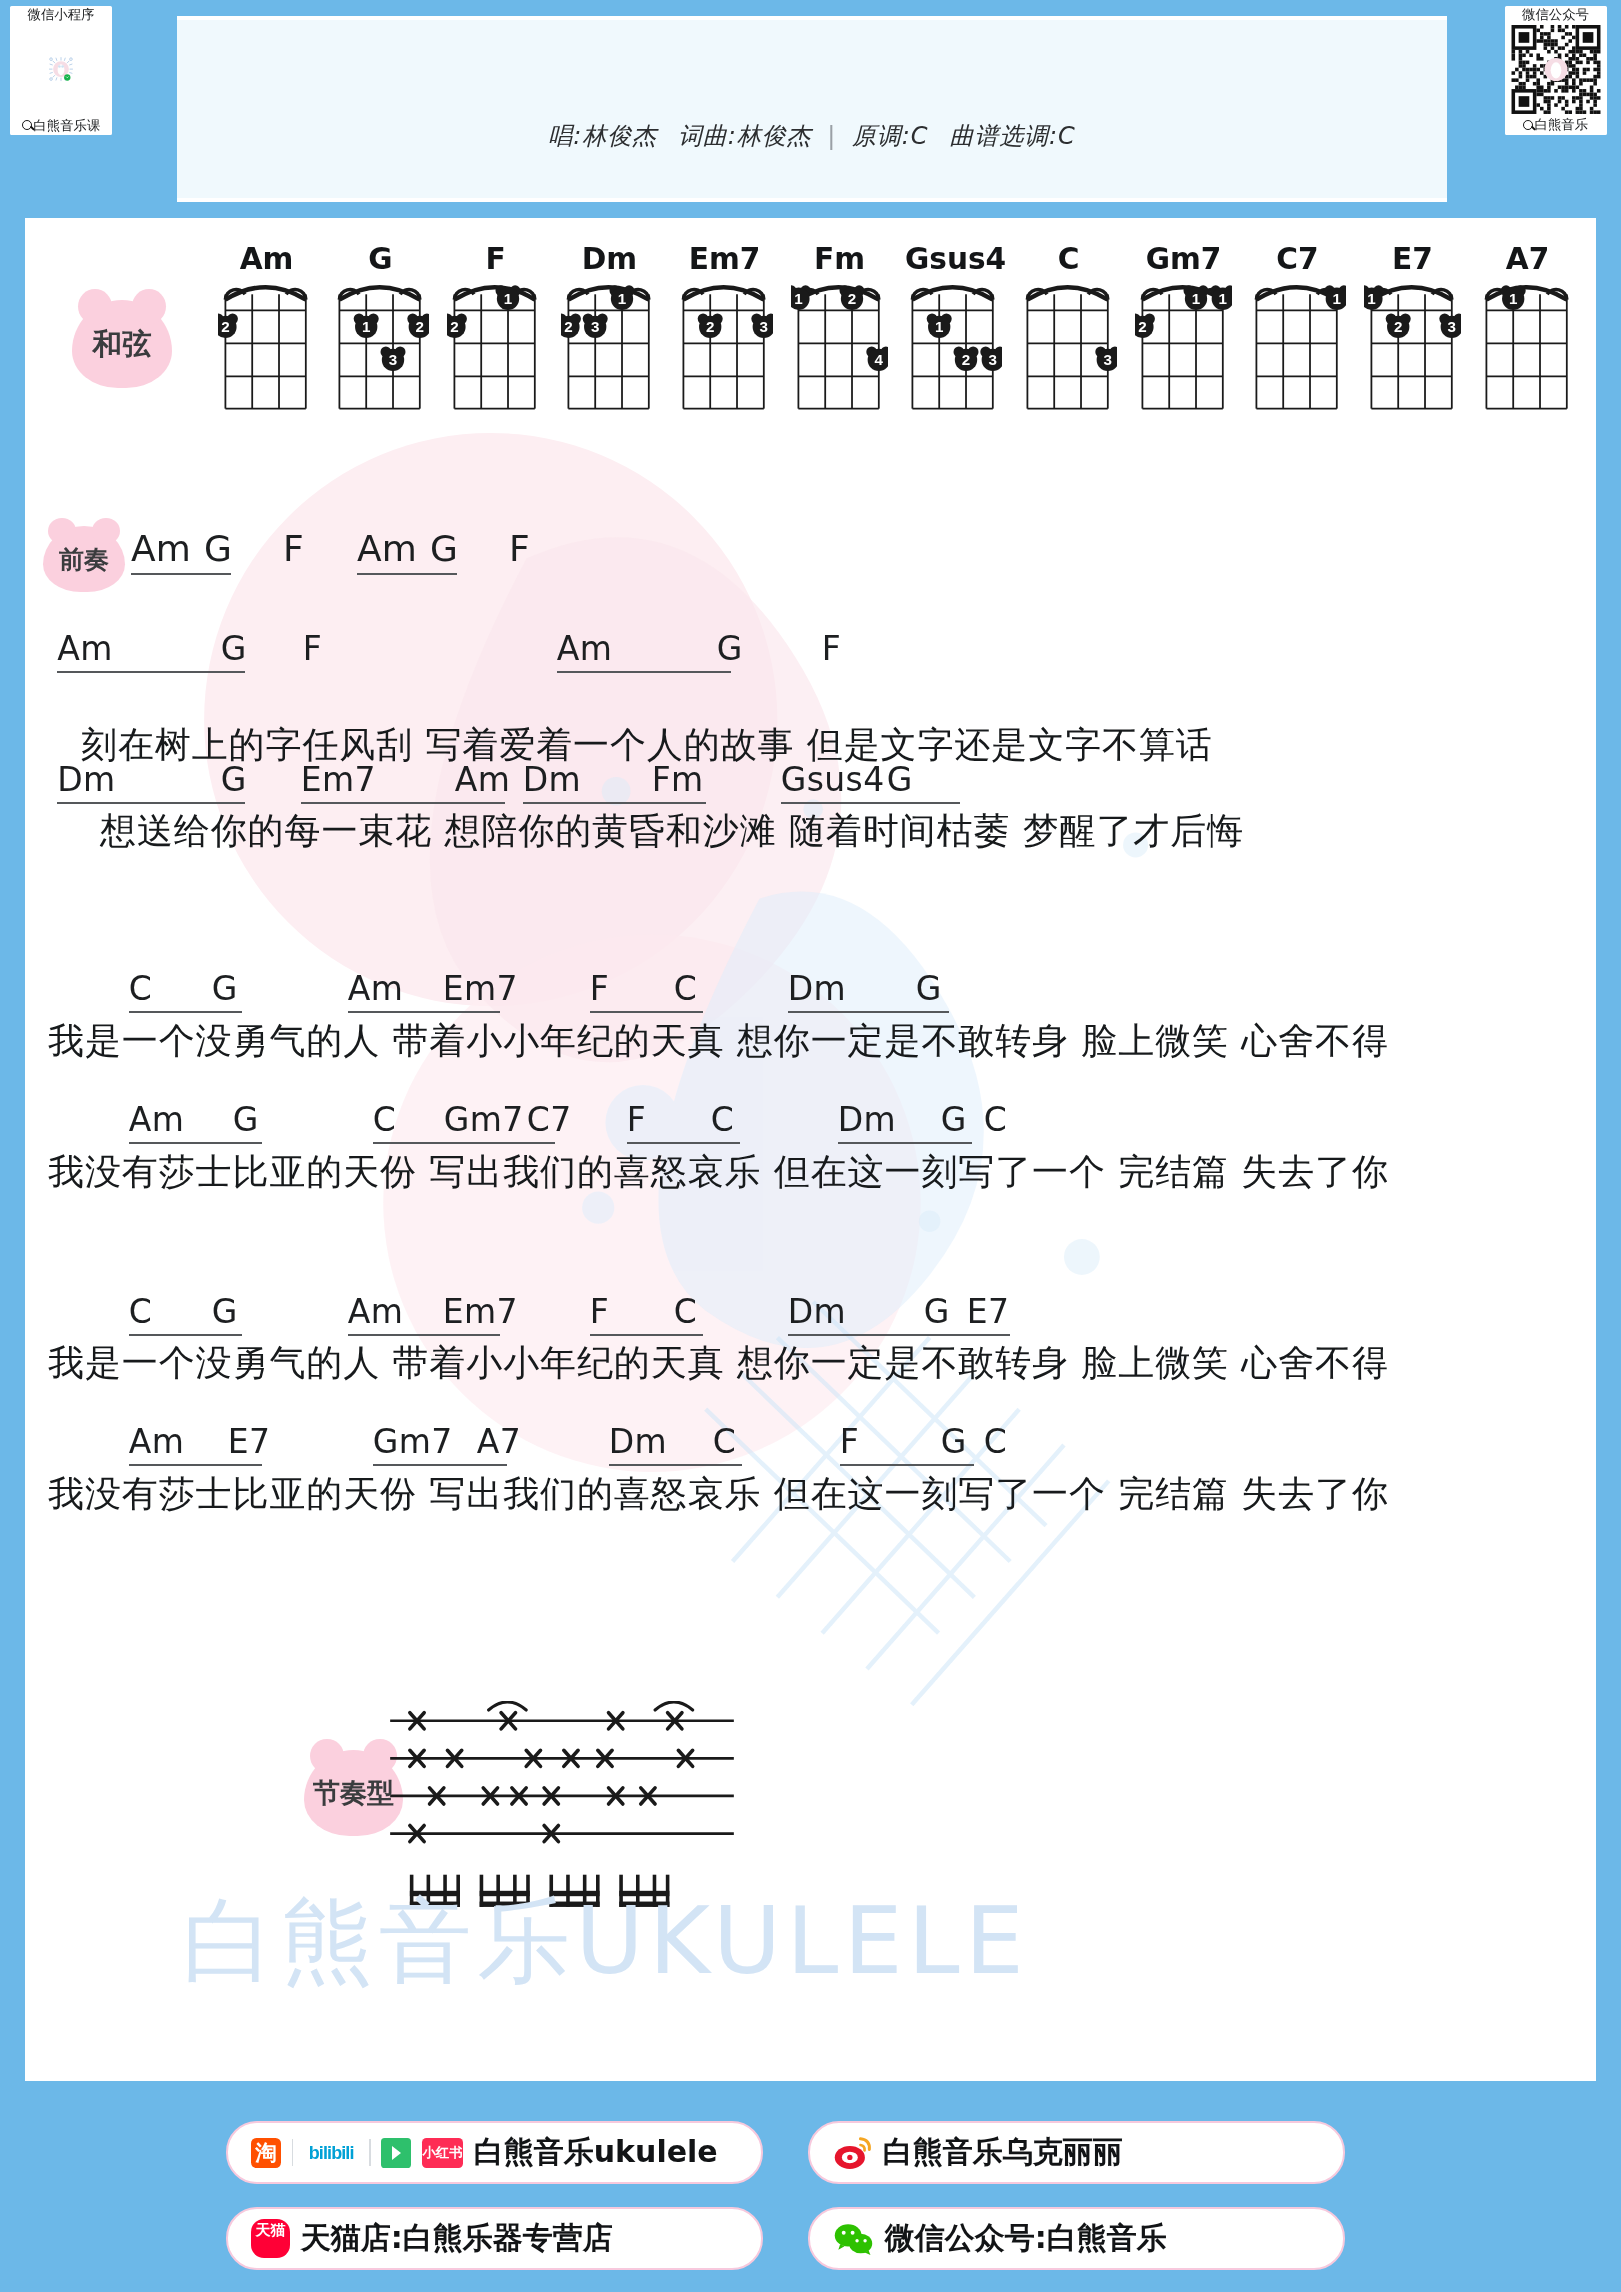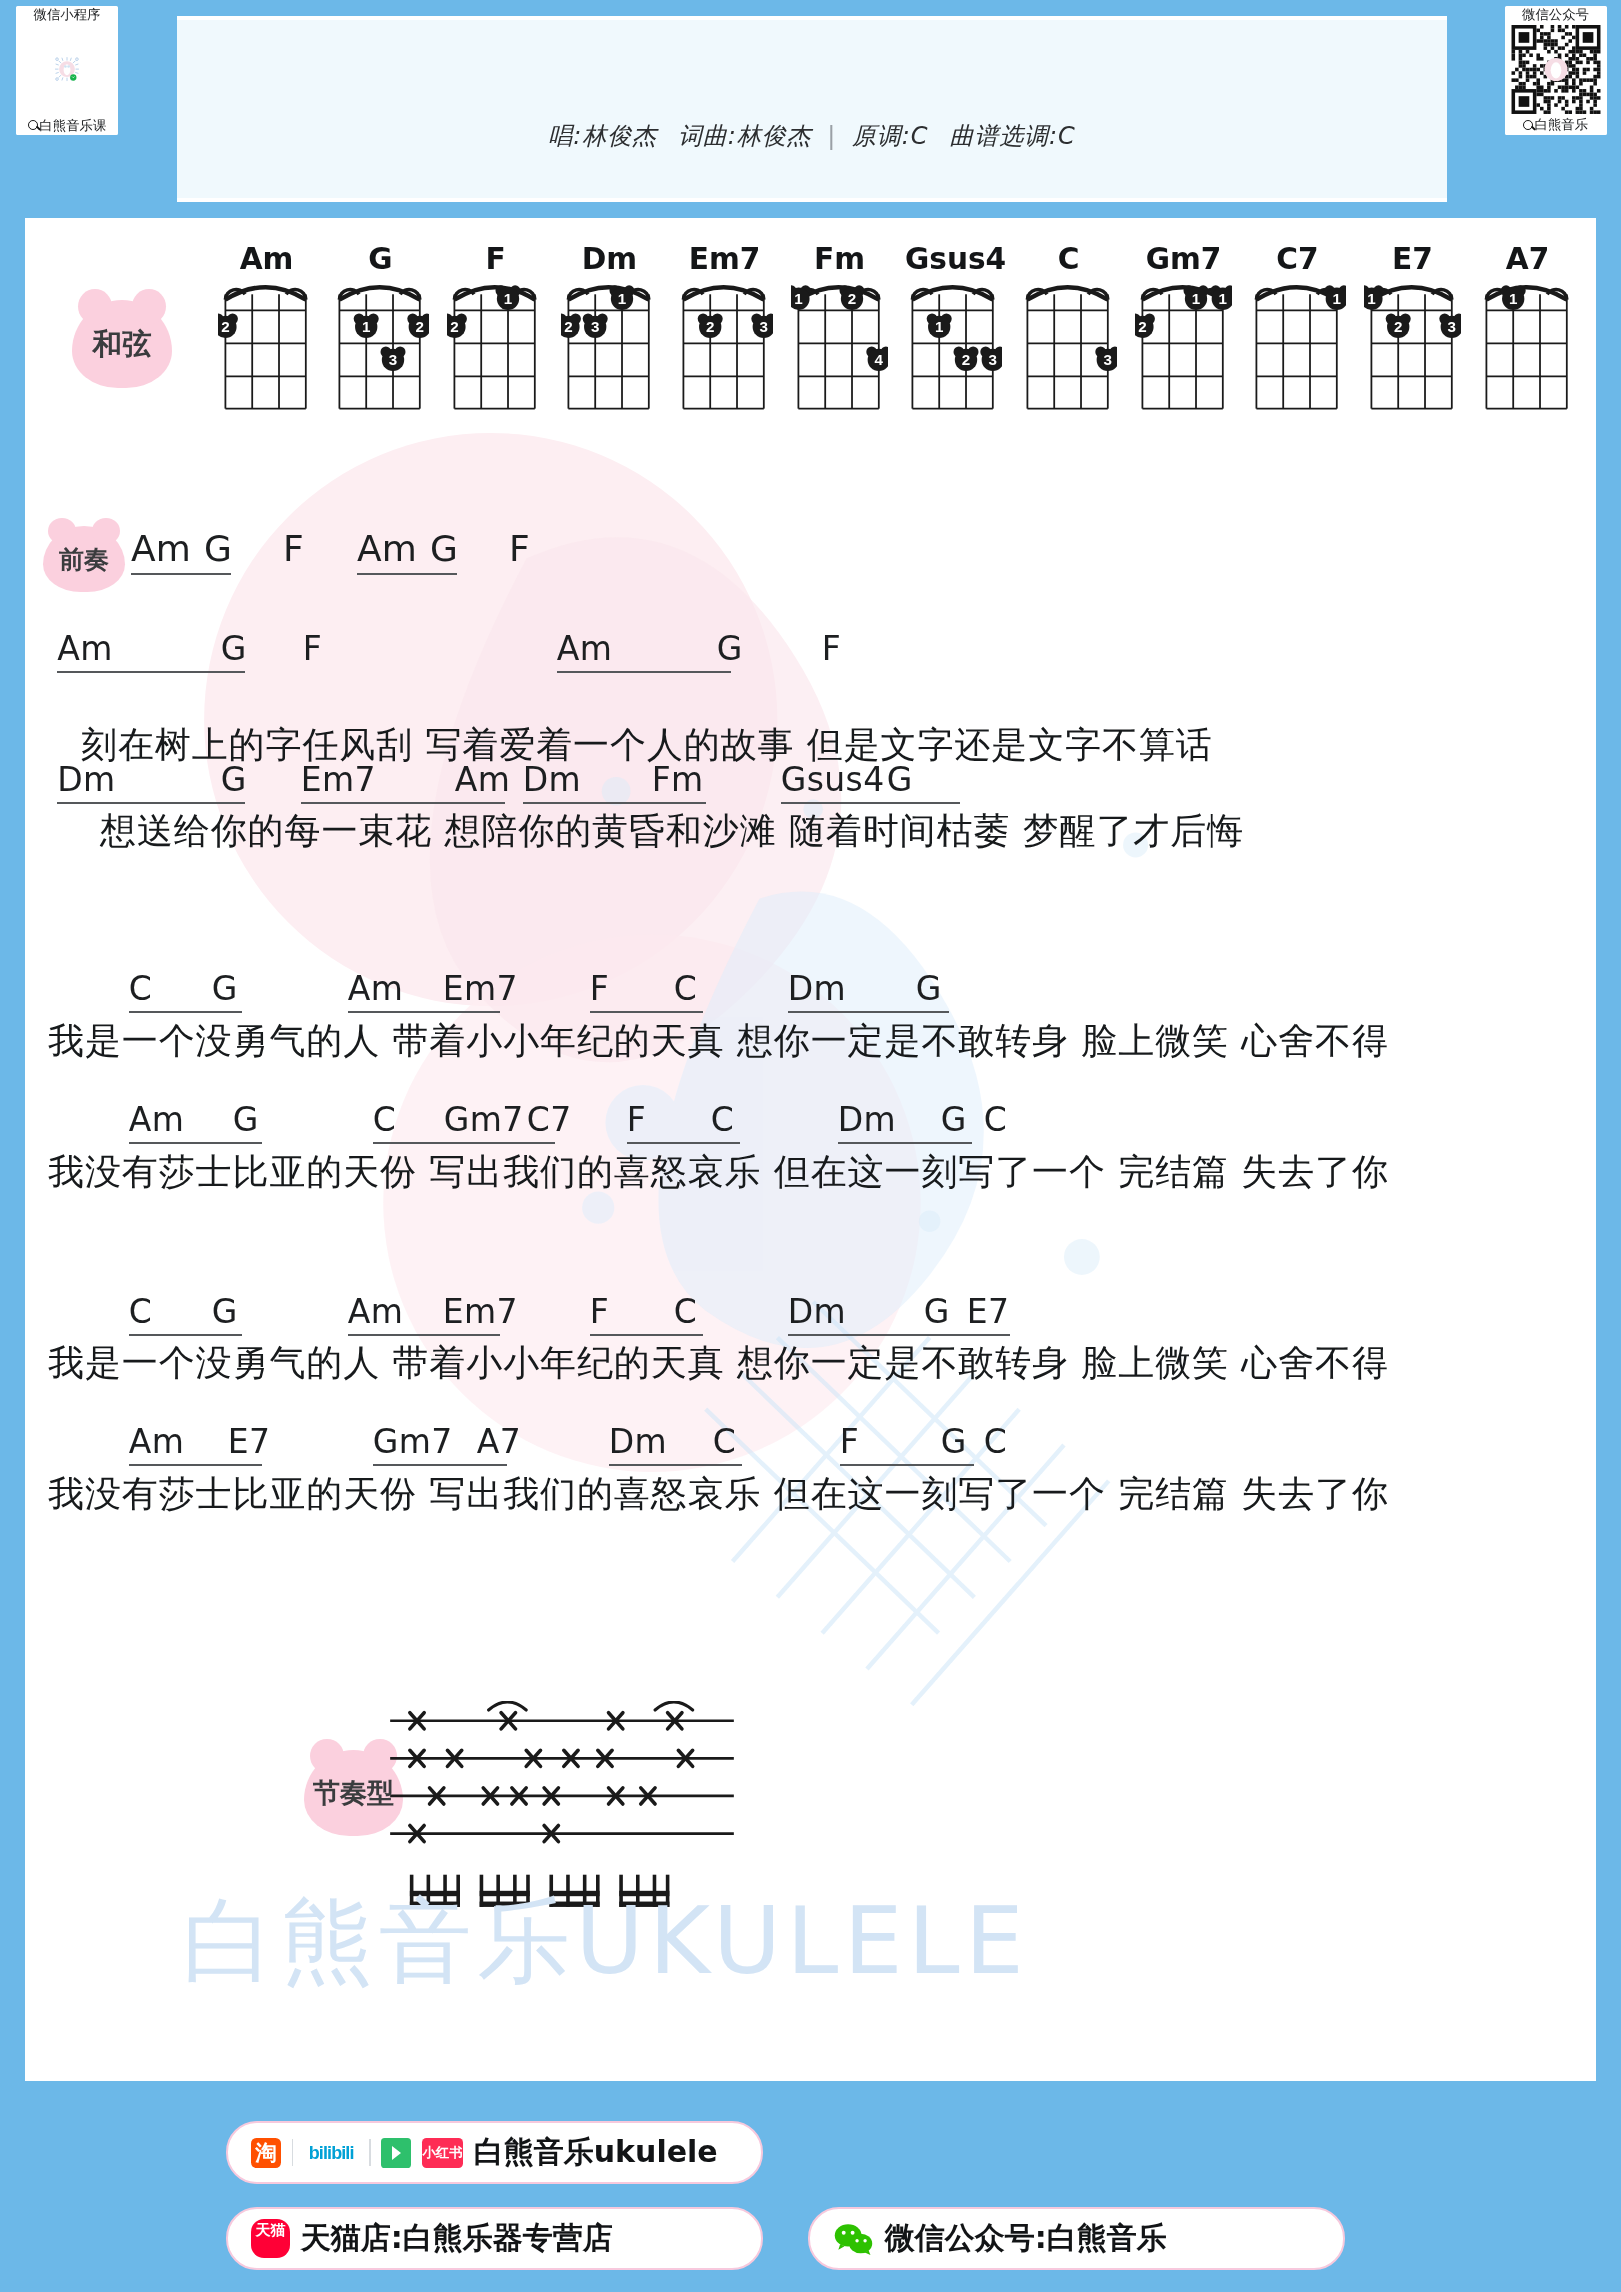--- a/index.html
+++ b/index.html
@@ -46,21 +46,21 @@
     font-style: italic;
   }
   .credits .sep { margin: 0 7.2px; color: #9aa0a6; }
 
   
   .qr-card {
     position: absolute; top: 3.6px; width: 106px; height: 133px;
     background: #ffffff; border: 2.7px solid #6cb8e8; border-radius: 3.6px;
     display: flex; flex-direction: column; align-items: center;
   }
-  .qr-card.left { left: 14px; gap: 32px; }
+  .qr-card.left { left: 8px; gap: 32px; }
   .qr-card.right { right: 12.5px; }
   .qr-cap {
     font-size: 13.4px; color: #1b1d1f; line-height: 18px; height: 19px;
     font-family: "DejaVu Sans", sans-serif;
     white-space: nowrap;
   }
   .qr-box {
     width: 90px; height: 90px; margin: 0.9px 0;
     position: relative; overflow: hidden; background: #fff;
   }
@@ -1052,20 +1052,32 @@
     <div class="fbtn" style="left:226px; top:7.2px; width:537px;">
       <span class="ico ico-tao">淘</span>
       <span class="divbar"></span>
       <span class="ico ico-bili">bilibili</span>
       <span class="divbar"></span>
       <span class="ico ico-xg"></span>
       <span class="ico ico-red">小红书</span>
       <span class="flabel">白熊音乐ukulele</span>
     </div>
 
+    <div class="fbtn" style="left:808px; top:7.2px; width:537px;">
+      <span class="ico ico-weibo">
+        <svg width="39" height="36" viewBox="0 0 44 40" aria-hidden="true">
+          <ellipse cx="19" cy="25" rx="17" ry="13" fill="#e6162d"></ellipse>
+          <ellipse cx="19" cy="25" rx="9" ry="6.5" fill="#fff"></ellipse>
+          <circle cx="19" cy="25" r="3" fill="#e6162d"></circle>
+          <path d="M31 4 q11 1 10 12" stroke="#f5a623" stroke-width="3.4" fill="none" stroke-linecap="round"></path>
+          <path d="M31 11 q5 0.6 4.6 6" stroke="#f5a623" stroke-width="3" fill="none" stroke-linecap="round"></path>
+        </svg>
+      </span>
+      <span class="flabel">白熊音乐乌克丽丽</span>
+    </div>
 
     <div class="fbtn" style="left:226px; top:93px; width:537px;">
       <span class="ico ico-tmall">天猫</span>
       <span class="flabel">天猫店:白熊乐器专营店</span>
     </div>
 
     <div class="fbtn" style="left:808px; top:93px; width:537px;">
       <span class="ico ico-wechat">
         <svg width="41" height="36" viewBox="0 0 46 40" aria-hidden="true">
           <ellipse cx="17" cy="16" rx="15" ry="12.5" fill="#2dc100"></ellipse>

